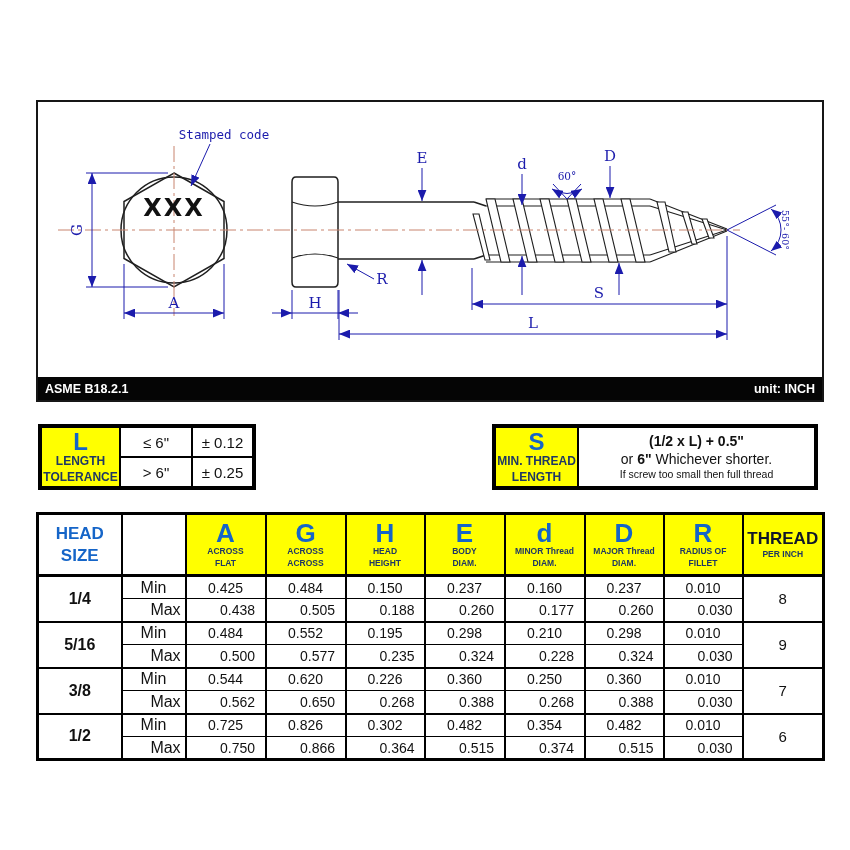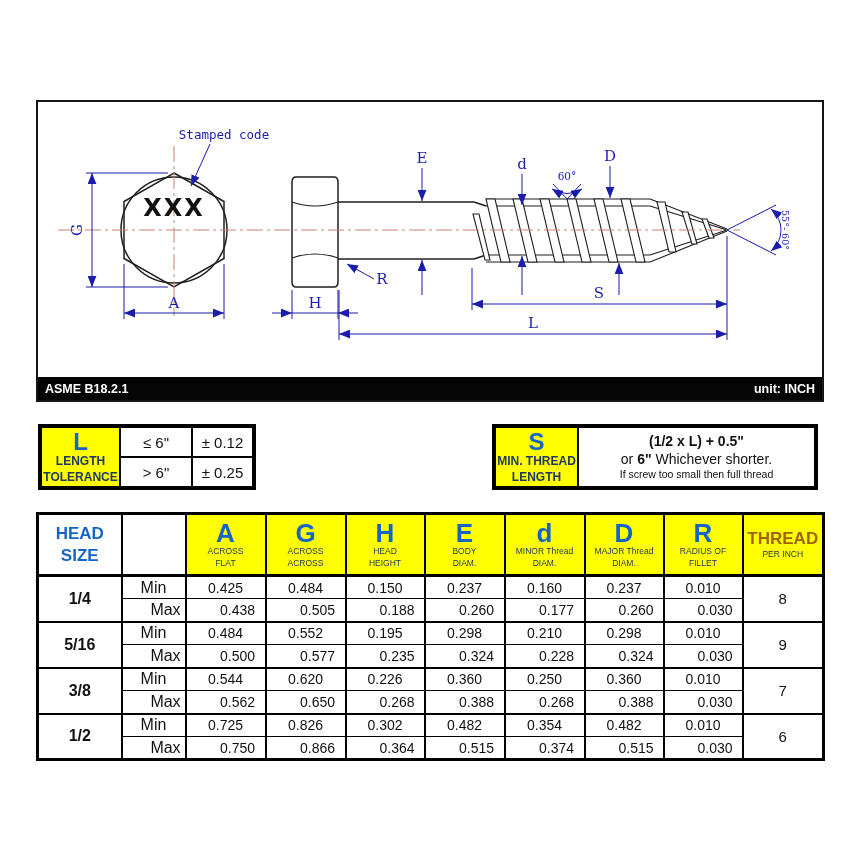--- a/index.html
+++ b/index.html
@@ -27,23 +27,23 @@
   #thr-table .l2{font-size:14px;}
   #thr-table .l2 b{font-weight:bold;}
   #thr-table .l3{font-size:10.5px;}
 
   
   #spec-table{position:absolute;left:36px;top:512px;border-collapse:collapse;table-layout:fixed;width:786px;background:#fff;border:3px solid #000;}
   #spec-table th,#spec-table td{border:2px solid #000;text-align:center;vertical-align:middle;padding:0;box-sizing:border-box;color:#111;}
   #spec-table .hrow th{height:62px;border-bottom:3px solid #000;}
   #spec-table .yhead{background:#FFFF00;}
   #spec-table .sym{color:#1565C8;font-weight:bold;font-size:26px;line-height:1.0;}
-  #spec-table .sub{color:#1F3864;font-weight:normal;font-size:8.5px;line-height:1.35;text-align:center;}
+  #spec-table .sub{color:#1F3864;font-weight:bold;font-size:8.5px;line-height:1.35;text-align:center;}
   #spec-table .corner div{color:#1565C8;font-weight:bold;font-size:17px;line-height:1.25;}
-  #spec-table .tsym{color:#a16207;font-weight:bold;font-size:17px;line-height:1.2;}
+  #spec-table .tsym{color:#0f172a;font-weight:bold;font-size:17px;line-height:1.2;}
   #spec-table tr.drow{height:23px;}
   #spec-table .size{font-weight:bold;font-size:16px;}
   #spec-table .mm{font-size:16px;}
   #spec-table .val{font-size:14px;}
   #spec-table .thv{font-size:15px;}
   #spec-table tr.rmin td{border-bottom-width:1px;}
   #spec-table tr.rmax td{border-top-width:1px;padding-left:24px;}
   #spec-table tr.rmin td.size,#spec-table tr.rmin td.thv{border-bottom-width:2px;}
 </style>
 </head>

